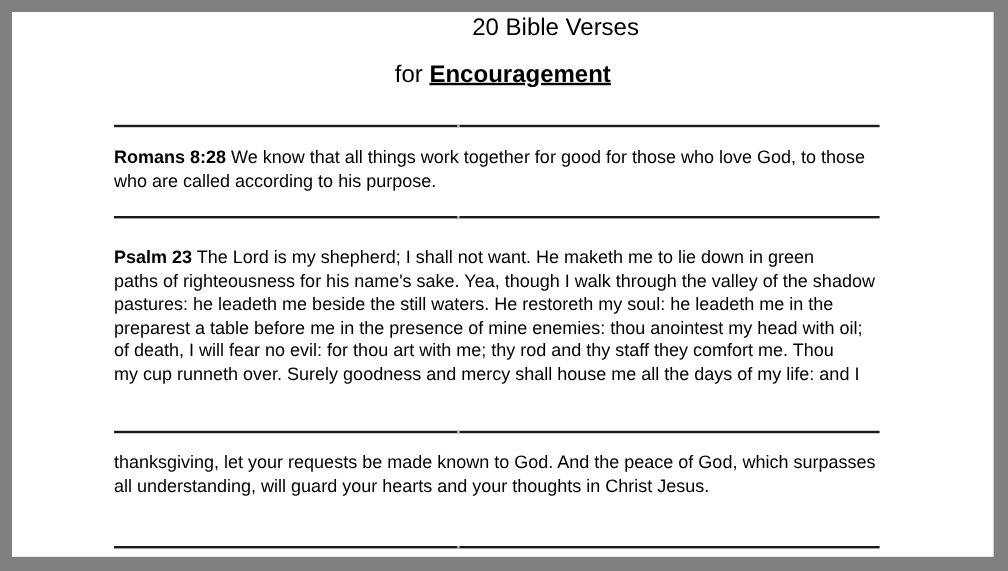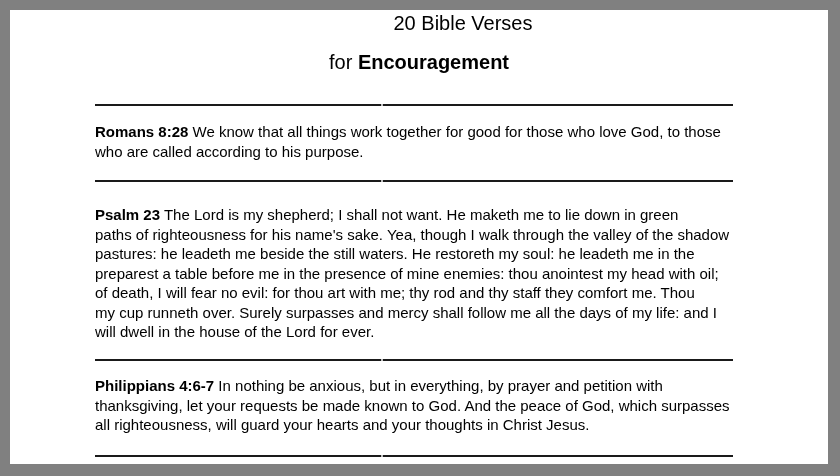--- a/index.html
+++ b/index.html
@@ -19,21 +19,21 @@
   }
   .title {
     position: absolute;
     left: 0; width: 818px;
     text-align: center;
     color: #000;
     font-size: 20px;
   }
   .title1 { top: 2px; margin-left: 44px; }
   .title2 { top: 41px; }
-  .title2 b { font-weight: bold; }
+  .title2 b { font-weight: bold; text-decoration: underline; }
   .rule {
     position: absolute;
     left: 85px;
     width: 638px;
     height: 2px;
     background: #1a1a1a;
   }
   .rule .gap {
     position: absolute;
     left: 286px; top: 0;
@@ -71,31 +71,29 @@
   <div class="rule" style="top:170px;">
       <span class="gap"></span>
     </div>
 
   <div class="verse" style="top:195px;">
     <span class="line"><span class="ref">Psalm 23</span><span> The Lord is my shepherd; I shall not want. He maketh me to lie down in green</span></span>
     <span class="line">paths of righteousness for his name's sake. Yea, though I walk through the valley of the shadow</span>
     <span class="line">pastures: he leadeth me beside the still waters. He restoreth my soul: he leadeth me in the</span>
     <span class="line">preparest a table before me in the presence of mine enemies: thou anointest my head with oil;</span>
     <span class="line">of death, I will fear no evil: for thou art with me; thy rod and thy staff they comfort me. Thou</span>
-    <span class="line">my cup runneth over. Surely surpasses and mercy shall follow me all the days of my life: and I</span>
-    <span class="line">will dwell in the house of the Lord for ever.</span>
+    <span class="line">my cup runneth over. Surely goodness and mercy shall house me all the days of my life: and I</span>
   </div>
 
   <div class="rule" style="top:349px;">
       <span class="gap"></span>
     </div>
 
   <div class="verse" style="top:366px;">
-    <span class="line"><span class="ref">Philippians 4:6-7</span><span> In nothing be anxious, but in everything, by prayer and petition with</span></span>
     <span class="line">thanksgiving, let your requests be made known to God. And the peace of God, which surpasses</span>
-    <span class="line">all righteousness, will guard your hearts and your thoughts in Christ Jesus.</span>
+    <span class="line">all understanding, will guard your hearts and your thoughts in Christ Jesus.</span>
   </div>
 
   <div class="rule" style="top:445px;">
       <span class="gap"></span>
     </div>
 
 </div>
 
 </body></html>

